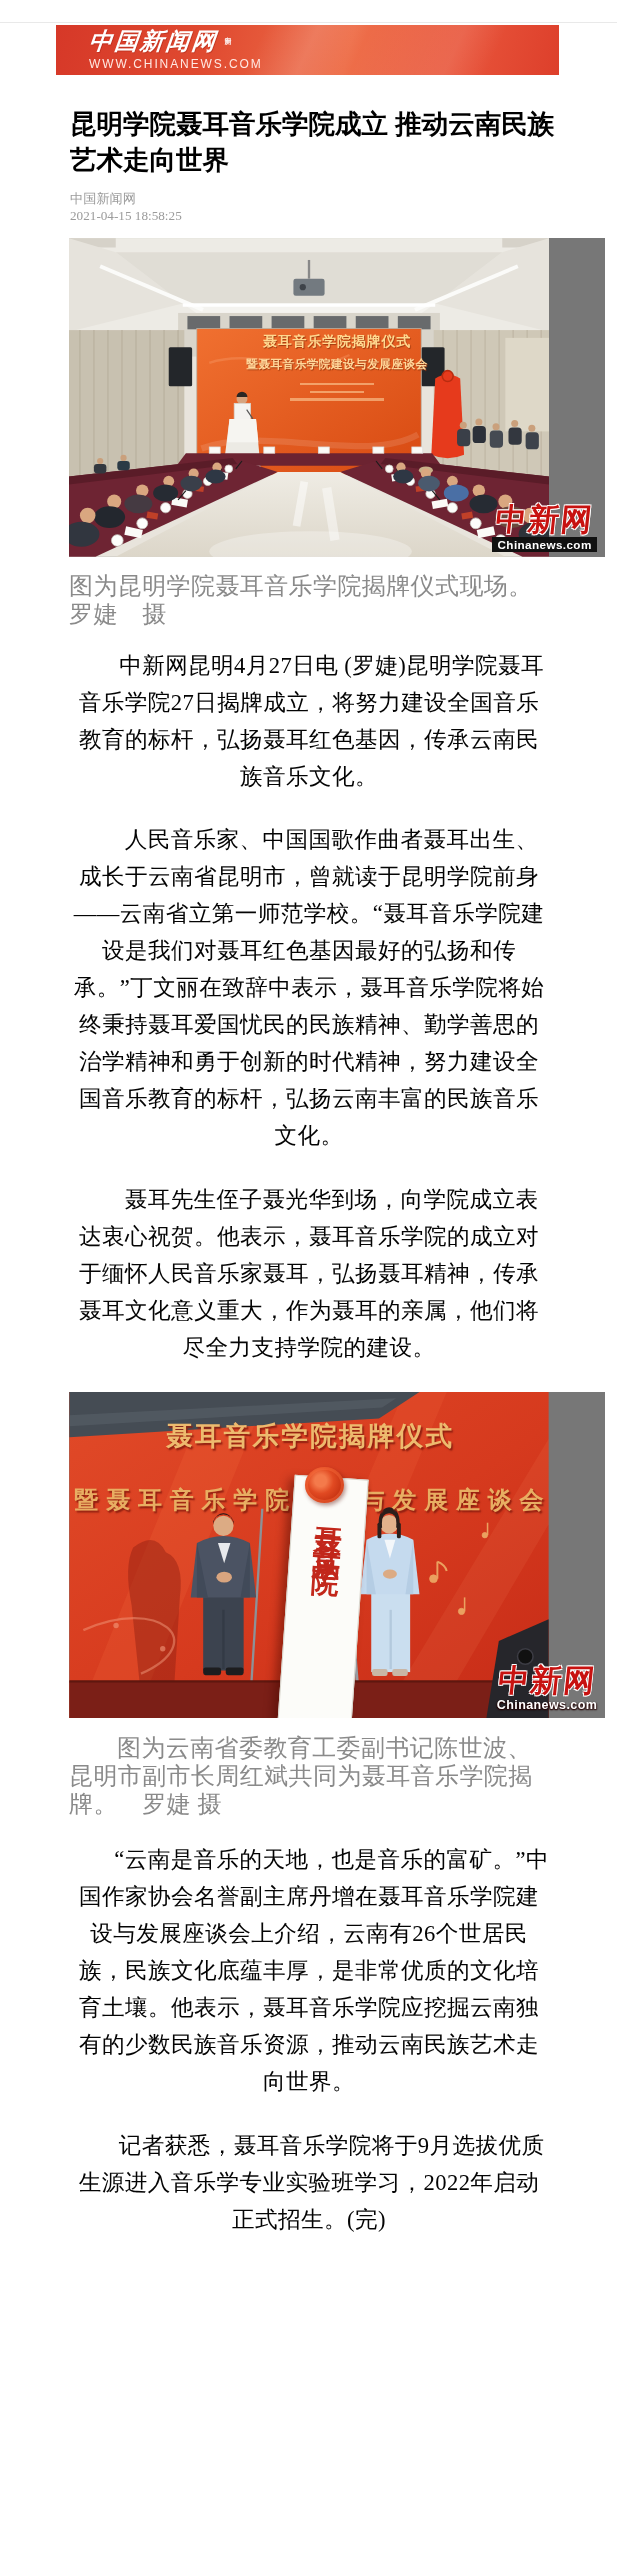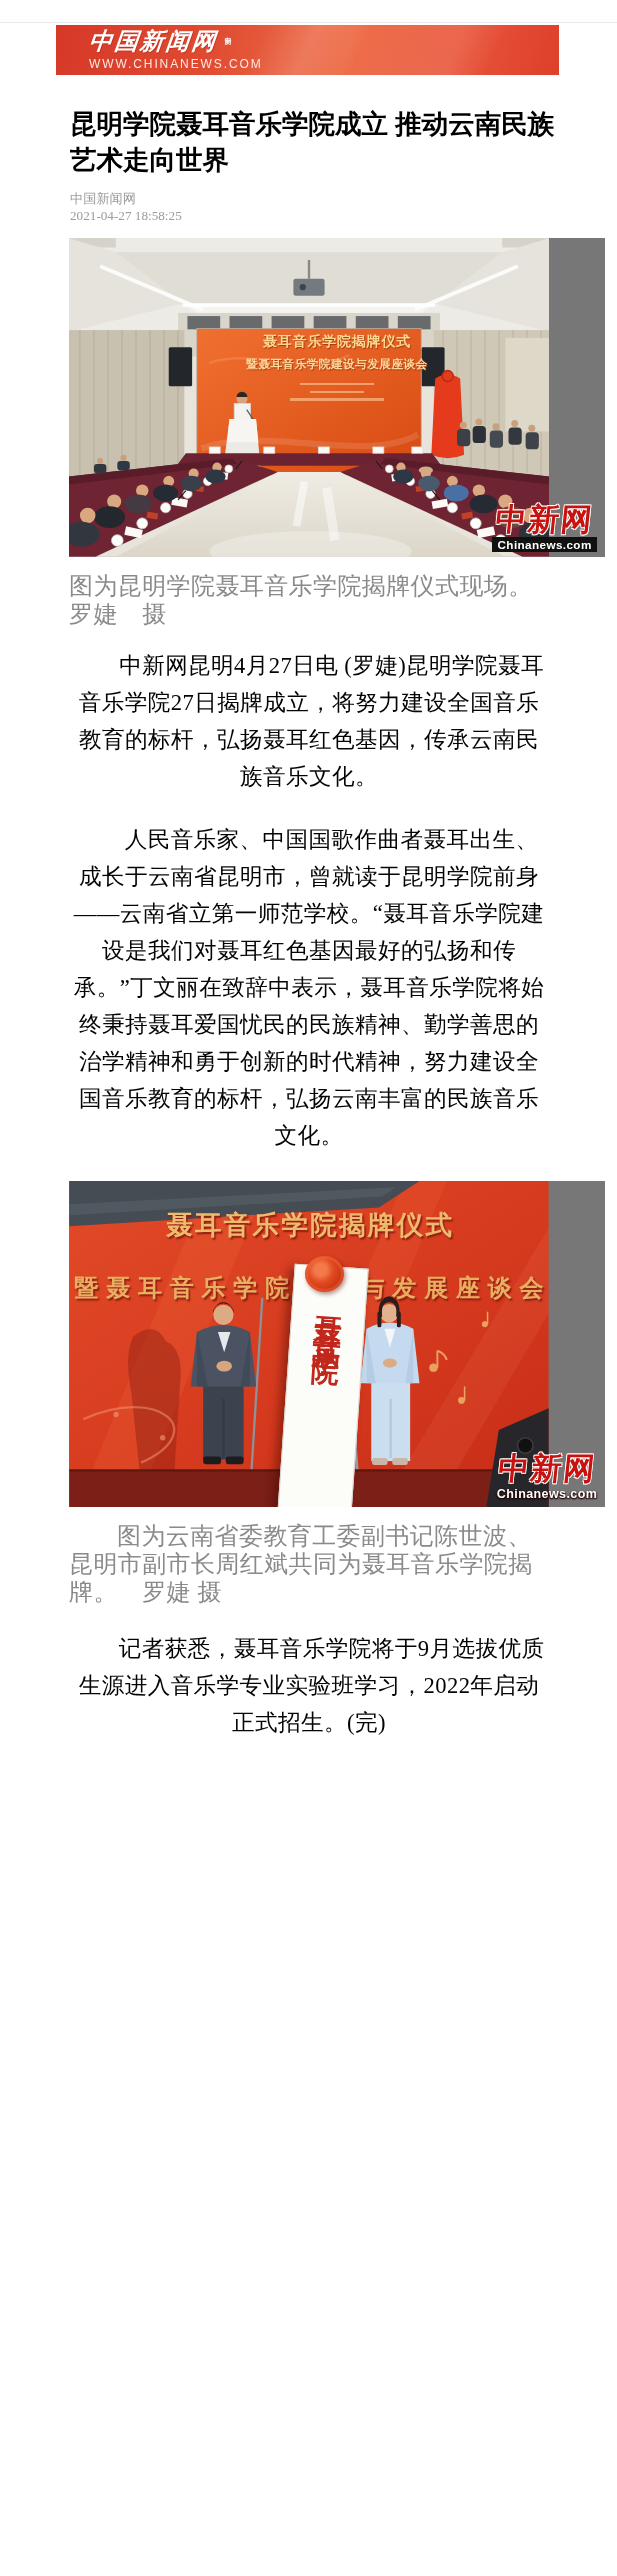--- a/index.html
+++ b/index.html
@@ -137,21 +137,21 @@
       <div class="logo-zh">中国新闻网</div>
       <div class="logo-seal">中新网</div>
     </div>
     <div class="logo-url">WWW.CHINANEWS.COM</div>
   </div>
 </div>
 
 <h1 class="title">昆明学院聂耳音乐学院成立 推动云南民族艺术走向世界</h1>
 <div class="meta">
   <div>中国新闻网</div>
-  <div>2021-04-27 18:58:25</div>
+  <div>2021-04-15 18:58:25</div>
 </div>
 
 <div class="photo photo1">
   <svg width="480" height="319" viewBox="0 0 616 409">
     <defs>
       <linearGradient id="scr" x1="0" y1="0" x2="1" y2="1">
         <stop offset="0" stop-color="#f07030"></stop>
           <stop offset="1" stop-color="#d84a12"></stop>
       </linearGradient>
       <linearGradient id="flr" x1="0" y1="0" x2="0" y2="1">
@@ -350,20 +350,21 @@
   <div class="watermark">
     <div class="wm-zh">中新网</div>
     <div class="wm-en">Chinanews.com</div>
   </div>
 </div>
 <div class="caption">图为昆明学院聂耳音乐学院揭牌仪式现场。　罗婕　摄</div>
 
 <div class="body-text">
   <p>中新网昆明4月27日电 (罗婕)昆明学院聂耳音乐学院27日揭牌成立，将努力建设全国音乐教育的标杆，弘扬聂耳红色基因，传承云南民族音乐文化。</p>
   <p>人民音乐家、中国国歌作曲者聂耳出生、成长于云南省昆明市，曾就读于昆明学院前身——云南省立第一师范学校。“聂耳音乐学院建设是我们对聂耳红色基因最好的弘扬和传承。”丁文丽在致辞中表示，聂耳音乐学院将始终秉持聂耳爱国忧民的民族精神、勤学善思的治学精神和勇于创新的时代精神，努力建设全国音乐教育的标杆，弘扬云南丰富的民族音乐文化。</p>
+  <p>聂耳先生侄子聂光华到场，向学院成立表达衷心祝贺。他表示，聂耳音乐学院的成立对于缅怀人民音乐家聂耳，弘扬聂耳精神，传承聂耳文化意义重大，作为聂耳的亲属，他们将尽全力支持学院的建设。</p>
 </div>
 
 <div class="photo photo2">
   <svg width="480" height="326" viewBox="0 0 616 419">
     <defs>
       <linearGradient id="bk2" x1="0" y1="0" x2="1" y2="1">
         <stop offset="0" stop-color="#e14a28"></stop>
           <stop offset=".55" stop-color="#d63a1e"></stop>
           <stop offset="1" stop-color="#c62b17"></stop>
       </linearGradient>
@@ -439,15 +440,16 @@
   </div>
   <div class="rosette"></div>
   <div class="watermark">
     <div class="wm-zh">中新网</div>
     <div class="wm-en">Chinanews.com</div>
   </div>
 </div>
 <div class="caption indent">图为云南省委教育工委副书记陈世波、昆明市副市长周红斌共同为聂耳音乐学院揭牌。　罗婕 摄</div>
 
 <div class="body-text" style="margin-top:23.4px">
+  <p>“云南是音乐的天地，也是音乐的富矿。”中国作家协会名誉副主席丹增在聂耳音乐学院建设与发展座谈会上介绍，云南有26个世居民族，民族文化底蕴丰厚，是非常优质的文化培育土壤。他表示，聂耳音乐学院应挖掘云南独有的少数民族音乐资源，推动云南民族艺术走向世界。</p>
   <p>记者获悉，聂耳音乐学院将于9月选拔优质生源进入音乐学专业实验班学习，2022年启动正式招生。(完)</p>
 </div>
 
 
 </body></html>

